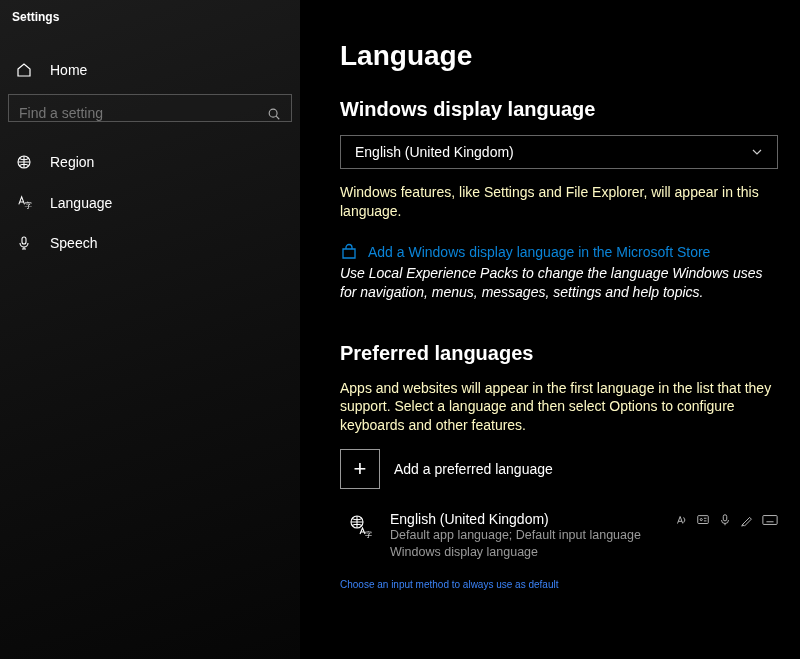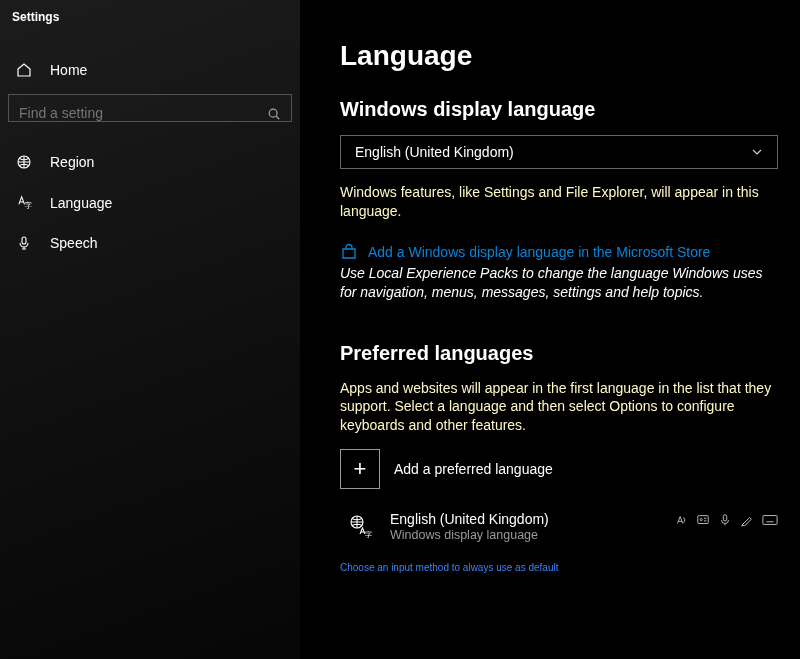--- a/index.html
+++ b/index.html
@@ -219,20 +219,21 @@
       <div class="lang-ico">
         <svg width="26" height="26" viewBox="0 0 26 26" fill="none" stroke="#fff" stroke-width="1.1">
           <circle cx="10" cy="9" r="6"></circle>
           <path d="M4 9 h12 M10 3 v12 M5 5.5 Q10 8 15 5.5 M5 12.5 Q10 10 15 12.5"></path>
           <path d="M13 21 L15.5 15 L18 21 M13.8 19 H17.2"></path>
           <text x="18" y="24" font-size="7" fill="#fff" stroke="none">字</text>
         </svg>
       </div>
       <div class="lang-info">
         <div class="lang-name">English (United Kingdom)</div>
+        <div class="lang-sub">Default app language; Default input language</div>
         <div class="lang-sub">Windows display language</div>
       </div>
       <div class="lang-feats">
         <span>
           <svg width="14" height="14" viewBox="0 0 16 16" fill="none" stroke="#ccc" stroke-width="1">
               <path d="M4 12 L7 4 L10 12 M5 9.5 H9 M11 5 Q14 8 11 11"></path>
             </svg>
         </span>
         <span>
           <svg width="14" height="14" viewBox="0 0 16 16" fill="none" stroke="#ccc" stroke-width="1">

